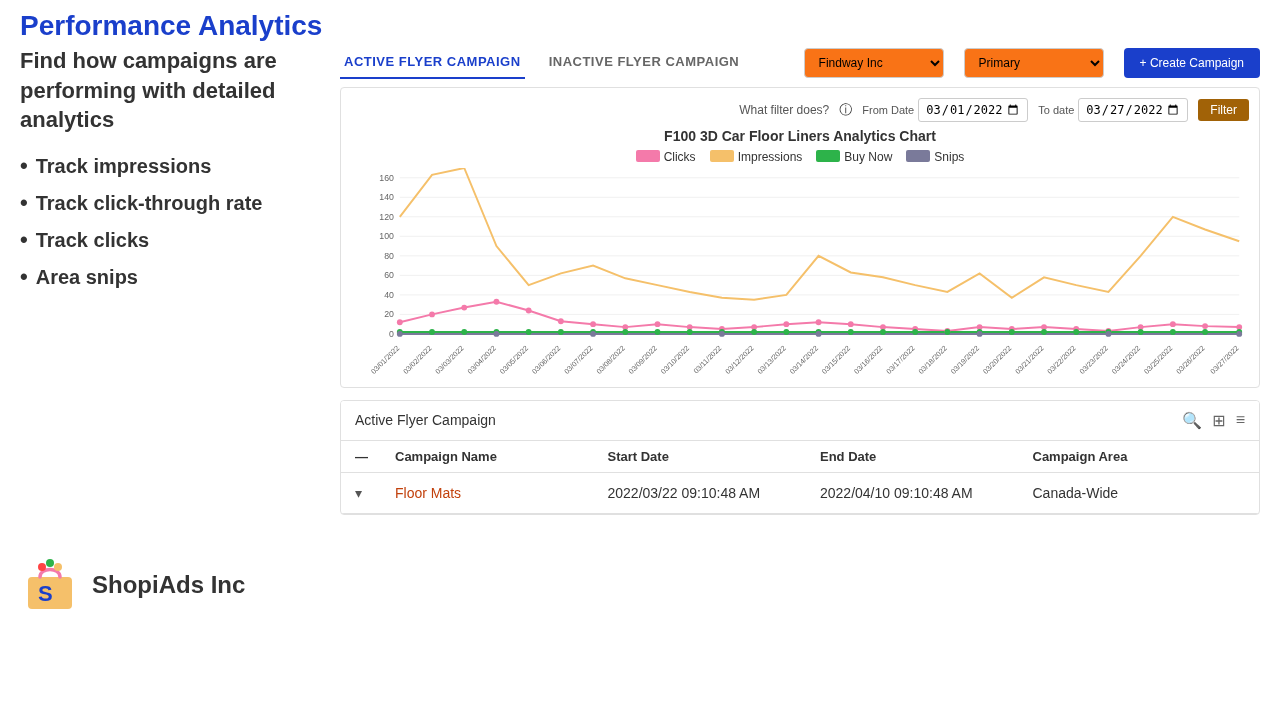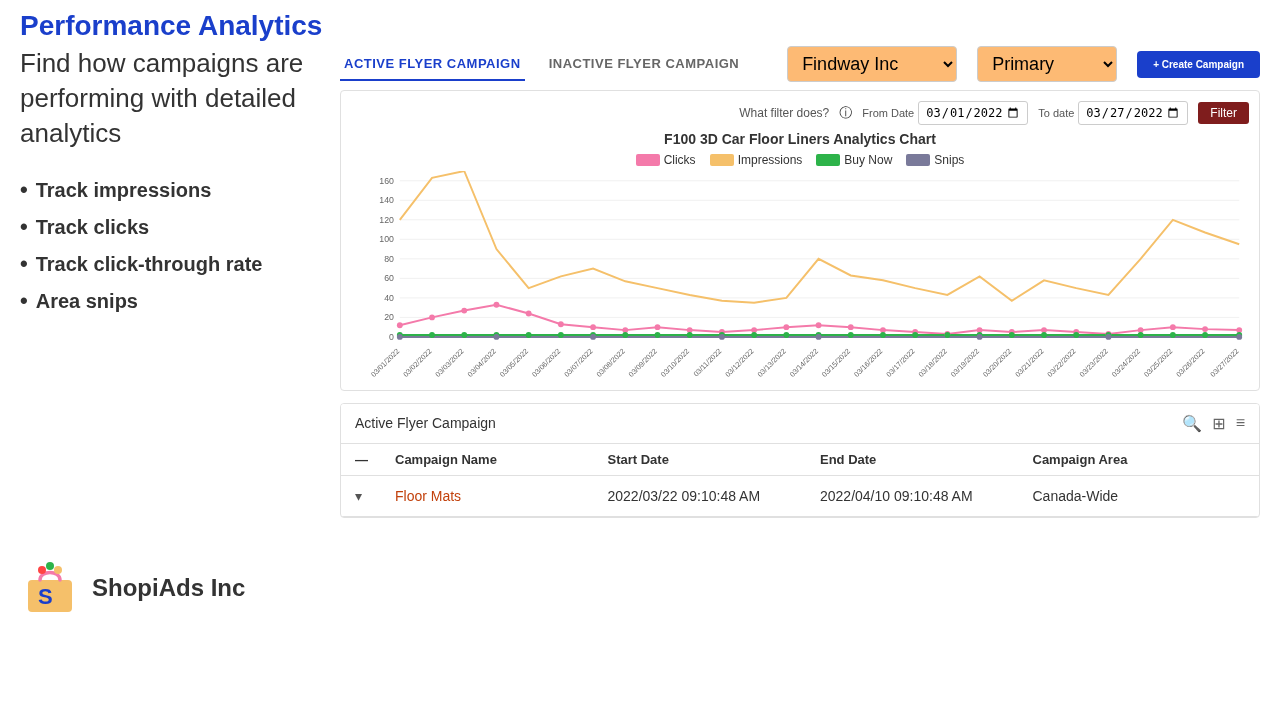--- a/index.html
+++ b/index.html
@@ -7,47 +7,47 @@
 
     .page { display: flex; flex-direction: column; padding: 10px 20px; }
 
     
     .page-title { color: #1a3fcb; font-size: 28px; font-weight: 800; margin-bottom: 4px; }
 
     .main-content { display: flex; gap: 20px; }
 
     
     .left-panel { width: 300px; flex-shrink: 0; }
-    .left-panel .description { font-size: 26px; font-weight: 400; color: #333; line-height: 1.35; margin-bottom: 28px; }
+    .left-panel .description { font-size: 22px; font-weight: 700; color: #333; line-height: 1.35; margin-bottom: 20px; }
     .features { list-style: none; }
     .features li { font-size: 20px; font-weight: 700; color: #333; margin-bottom: 14px; display: flex; align-items: flex-start; gap: 8px; text-align: center; }
     .features li::before { content: '•'; font-size: 22px; color: #333; line-height: 1; }
 
     
     .right-panel { flex: 1; }
 
     
     .tabs-row { display: flex; align-items: center; gap: 20px; margin-bottom: 8px; flex-wrap: wrap; }
     .tab { font-size: 13px; font-weight: 600; color: #666; padding: 8px 4px; cursor: pointer; border-bottom: 2px solid transparent; text-transform: uppercase; letter-spacing: 0.5px; }
     .tab.active { color: #1a3fcb; border-bottom: 2px solid #1a3fcb; }
     .tabs-divider { flex: 1; }
-    .dropdown-select { font-size: 18px; padding: 6px 10px; border: 1px solid #ccc; border-radius: 4px; background: #fdba74; min-width: 140px; cursor: pointer; }
-    .create-btn { background: #1a3fcb; color: #fff; border: none; border-radius: 4px; padding: 8px 16px; font-size: 10px; font-weight: 700; cursor: pointer; white-space: nowrap; }
+    .dropdown-select { font-size: 12px; padding: 6px 10px; border: 1px solid #ccc; border-radius: 4px; background: #f97316; min-width: 140px; cursor: pointer; }
+    .create-btn { background: #1a3fcb; color: #fff; border: none; border-radius: 4px; padding: 8px 16px; font-size: 12px; font-weight: 400; cursor: pointer; white-space: nowrap; }
 
     
     .chart-container { border: 1px solid #e0e0e0; border-radius: 4px; padding: 10px 10px 0 10px; background: #fff; margin-bottom: 12px; position: relative; }
     .chart-title { text-align: center; font-size: 14px; font-weight: 600; color: #333; margin-bottom: 6px; }
     .filter-row { display: flex; align-items: center; gap: 10px; justify-content: flex-end; margin-bottom: 6px; flex-wrap: wrap; }
     .filter-help { font-size: 12px; color: #555; }
     .date-input-group { display: flex; align-items: center; gap: 4px; }
     .date-input-group label { font-size: 11px; color: #555; }
     .date-input { font-size: 12px; border: 1px solid #ccc; border-radius: 3px; padding: 3px 6px; width: 110px; }
-    .filter-btn { background: #7f1d1d; color: #fff; border: none; border-radius: 3px; padding: 4px 12px; font-size: 12px; cursor: pointer; }
+    .filter-btn { background: #a16207; color: #fff; border: none; border-radius: 3px; padding: 4px 12px; font-size: 12px; cursor: pointer; }
     .legend { display: flex; gap: 14px; margin-bottom: 4px; justify-content: center; }
-    .legend-item { display: flex; align-items: center; gap: 4px; font-size: 12px; }
+    .legend-item { display: flex; align-items: flex-start; gap: 4px; font-size: 12px; }
     .legend-color { width: 24px; height: 12px; border-radius: 2px; }
 
     
     .chart-svg { width: 100%; }
 
     
     .table-container { border: 1px solid #e0e0e0; border-radius: 4px; overflow: hidden; }
     .table-header-row { display: flex; align-items: center; padding: 10px 14px; background: #fff; border-bottom: 1px solid #e0e0e0; }
     .table-title-text { font-size: 14px; color: #333; flex: 1; }
     .table-icons { display: flex; gap: 10px; align-items: center; }
@@ -74,24 +74,24 @@
 
   <div class="main-content">
 
     <div class="left-panel">
       <div class="description">Find how campaigns are performing with detailed analytics</div>
       <ul class="features">
         <li>
             <span>Track impressions</span>
           </li>
         <li>
-            <span>Track clicks</span>
+            <span>Track click-through rate</span>
           </li>
         <li>
-            <span>Track click-through rate</span>
+            <span>Track clicks</span>
           </li>
         <li>
             <span>Area snips</span>
           </li>
       </ul>
     </div>
 
     <div class="right-panel">
 
       <div class="tabs-row">

